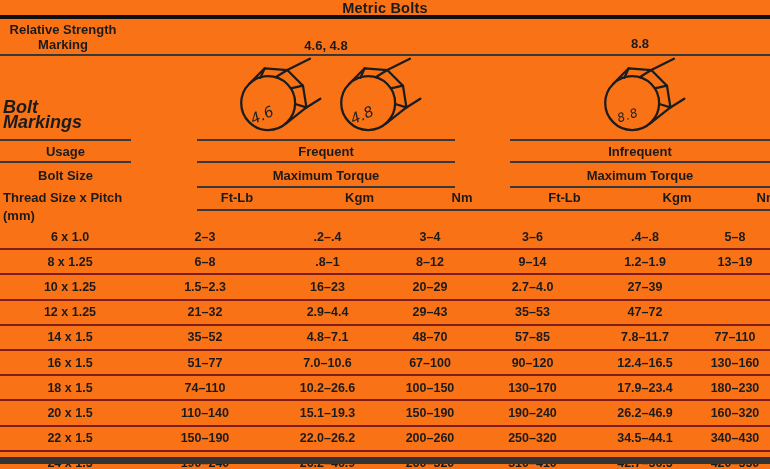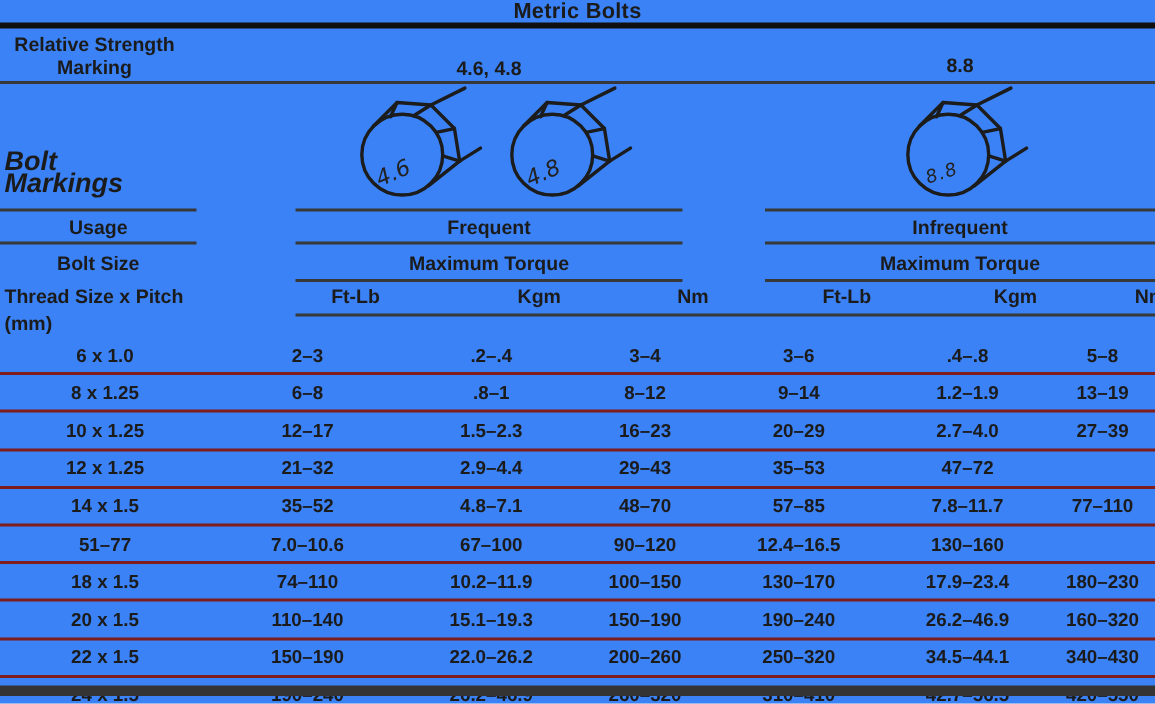--- a/index.html
+++ b/index.html
@@ -1,19 +1,19 @@
 <!DOCTYPE html>
 <html><head>
 <meta charset="utf-8">
 <style>
   html,body{margin:0;padding:0;background:#e8e8e8;}
   .sheet{
     position:relative;
     width:770px;height:469px;
-    background:#3b82f6;
+    background:#f97316;
     font-family:"Liberation Sans", sans-serif;
     font-weight:bold;
     color:#1b1b1b;
     overflow:hidden;
     margin:0 auto;
   }
   .rule{position:absolute;background:#383838;height:2px;}
   .rule.thick{background:#101010;height:4px;}
   .rule.band{background:#343434;height:7px;}
   .title{
@@ -163,21 +163,20 @@
         <div>8 x 1.25</div>
         <div>6–8</div>
         <div>.8–1</div>
         <div>8–12</div>
         <div>9–14</div>
         <div>1.2–1.9</div>
         <div>13–19</div>
       </div>
       <div class="data-row">
         <div>10 x 1.25</div>
-        <div>12–17</div>
         <div>1.5–2.3</div>
         <div>16–23</div>
         <div>20–29</div>
         <div>2.7–4.0</div>
         <div>27–39</div>
       </div>
       <div class="data-row">
         <div>12 x 1.25</div>
         <div>21–32</div>
         <div>2.9–4.4</div>
@@ -188,31 +187,32 @@
       <div class="data-row">
         <div>14 x 1.5</div>
         <div>35–52</div>
         <div>4.8–7.1</div>
         <div>48–70</div>
         <div>57–85</div>
         <div>7.8–11.7</div>
         <div>77–110</div>
       </div>
       <div class="data-row">
+        <div>16 x 1.5</div>
         <div>51–77</div>
         <div>7.0–10.6</div>
         <div>67–100</div>
         <div>90–120</div>
         <div>12.4–16.5</div>
         <div>130–160</div>
       </div>
       <div class="data-row">
         <div>18 x 1.5</div>
         <div>74–110</div>
-        <div>10.2–11.9</div>
+        <div>10.2–26.6</div>
         <div>100–150</div>
         <div>130–170</div>
         <div>17.9–23.4</div>
         <div>180–230</div>
       </div>
       <div class="data-row">
         <div>20 x 1.5</div>
         <div>110–140</div>
         <div>15.1–19.3</div>
         <div>150–190</div>

